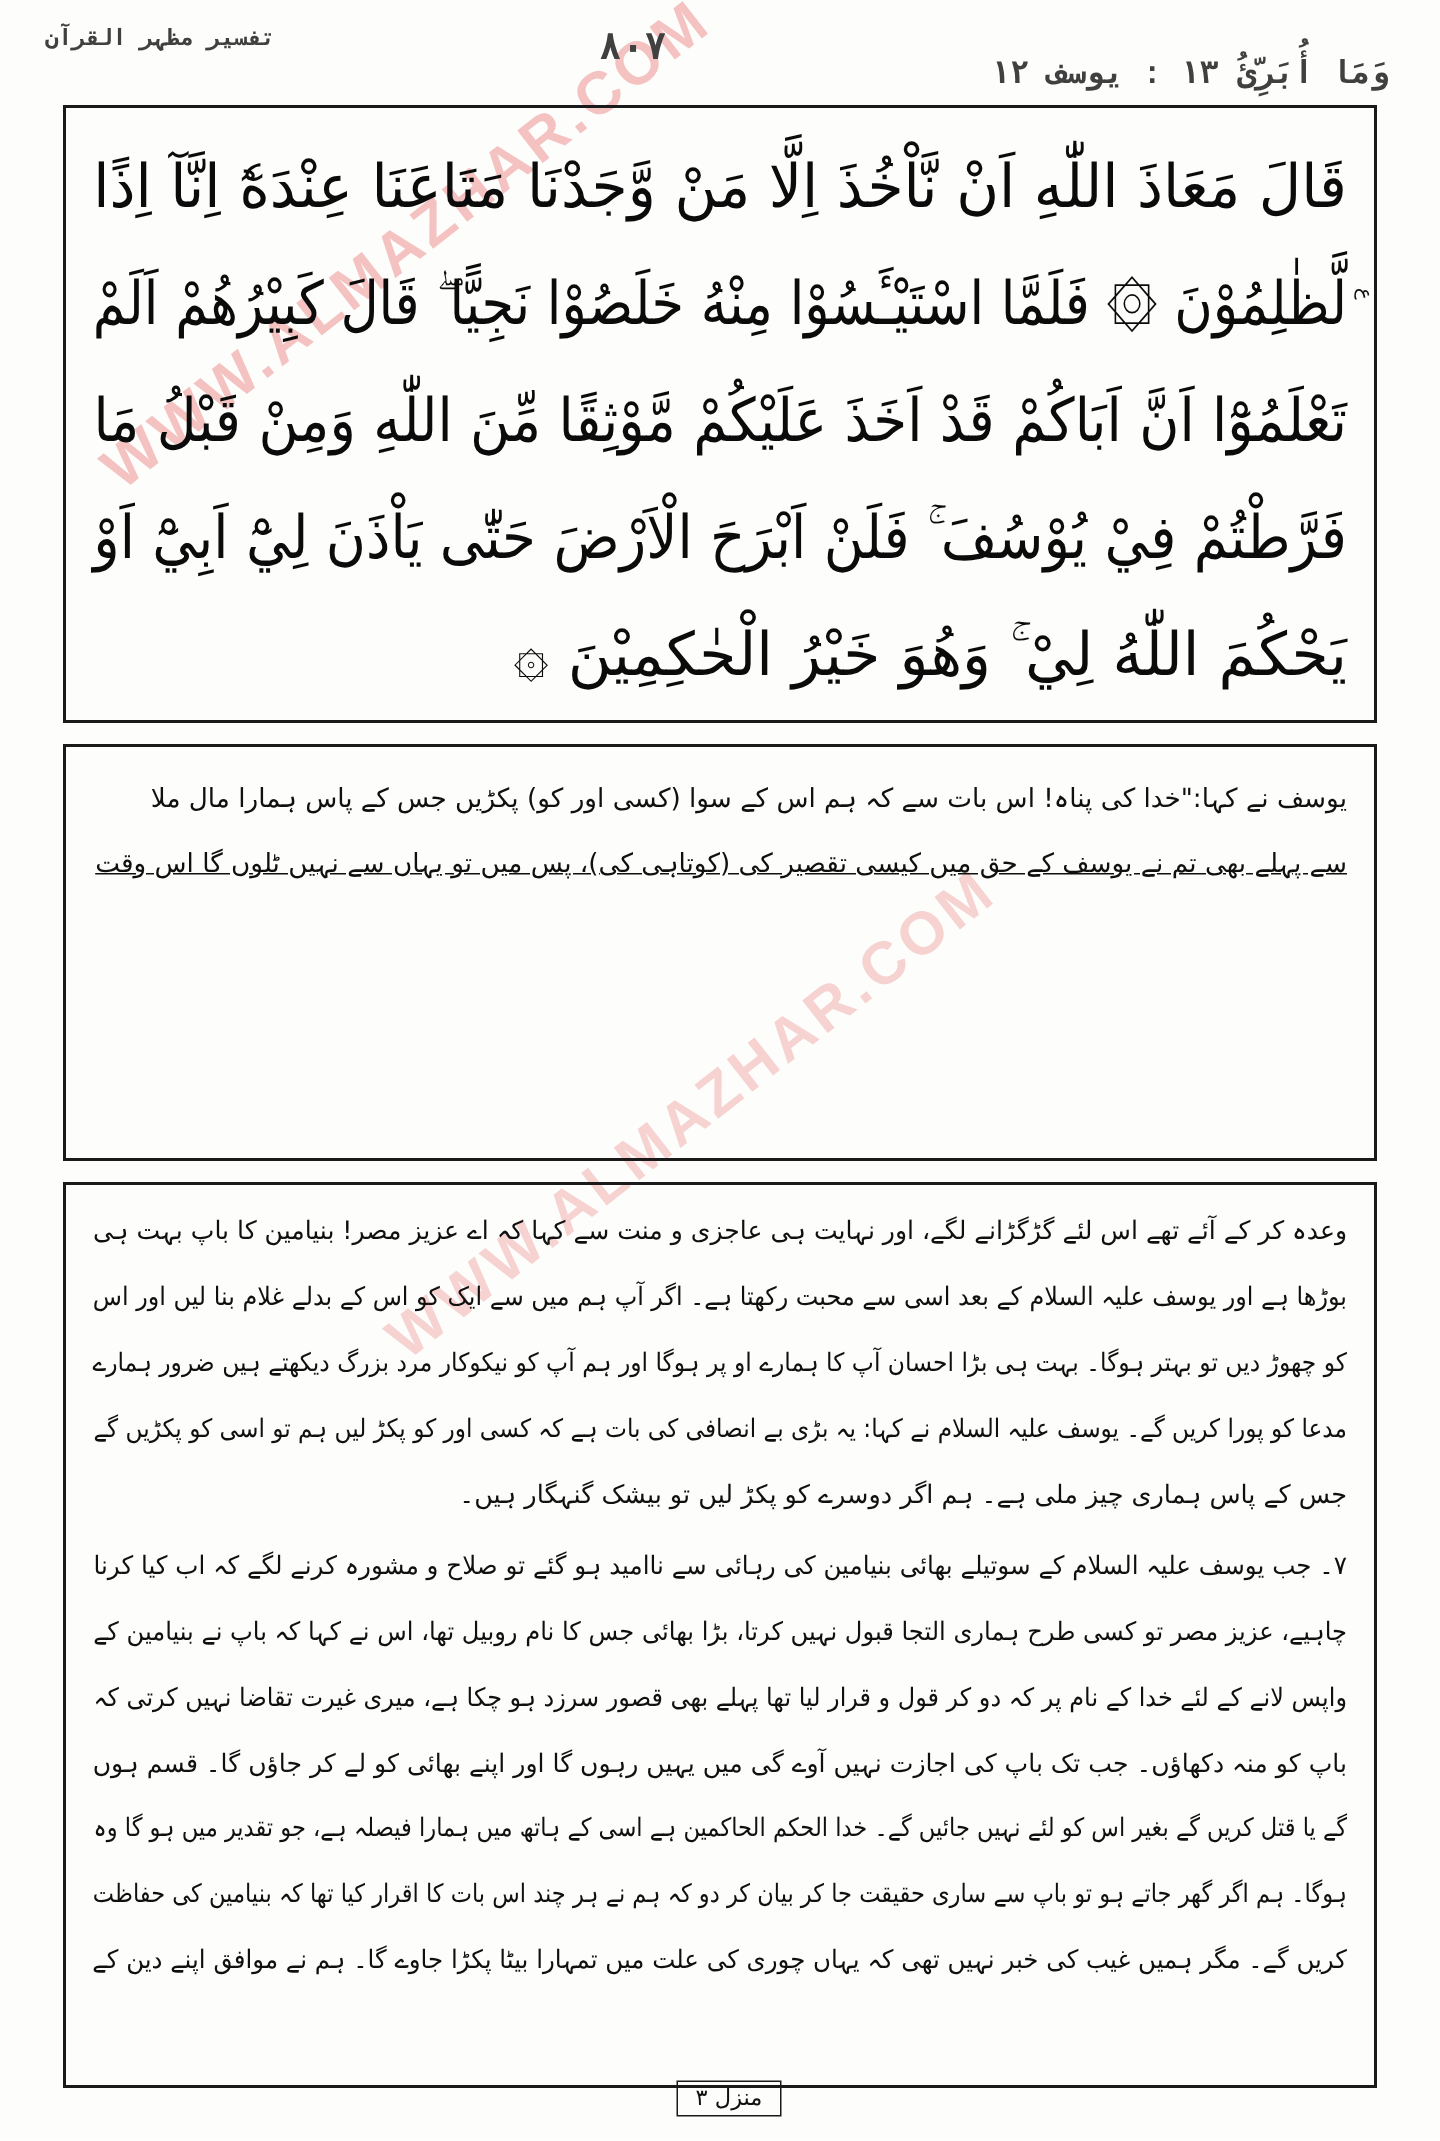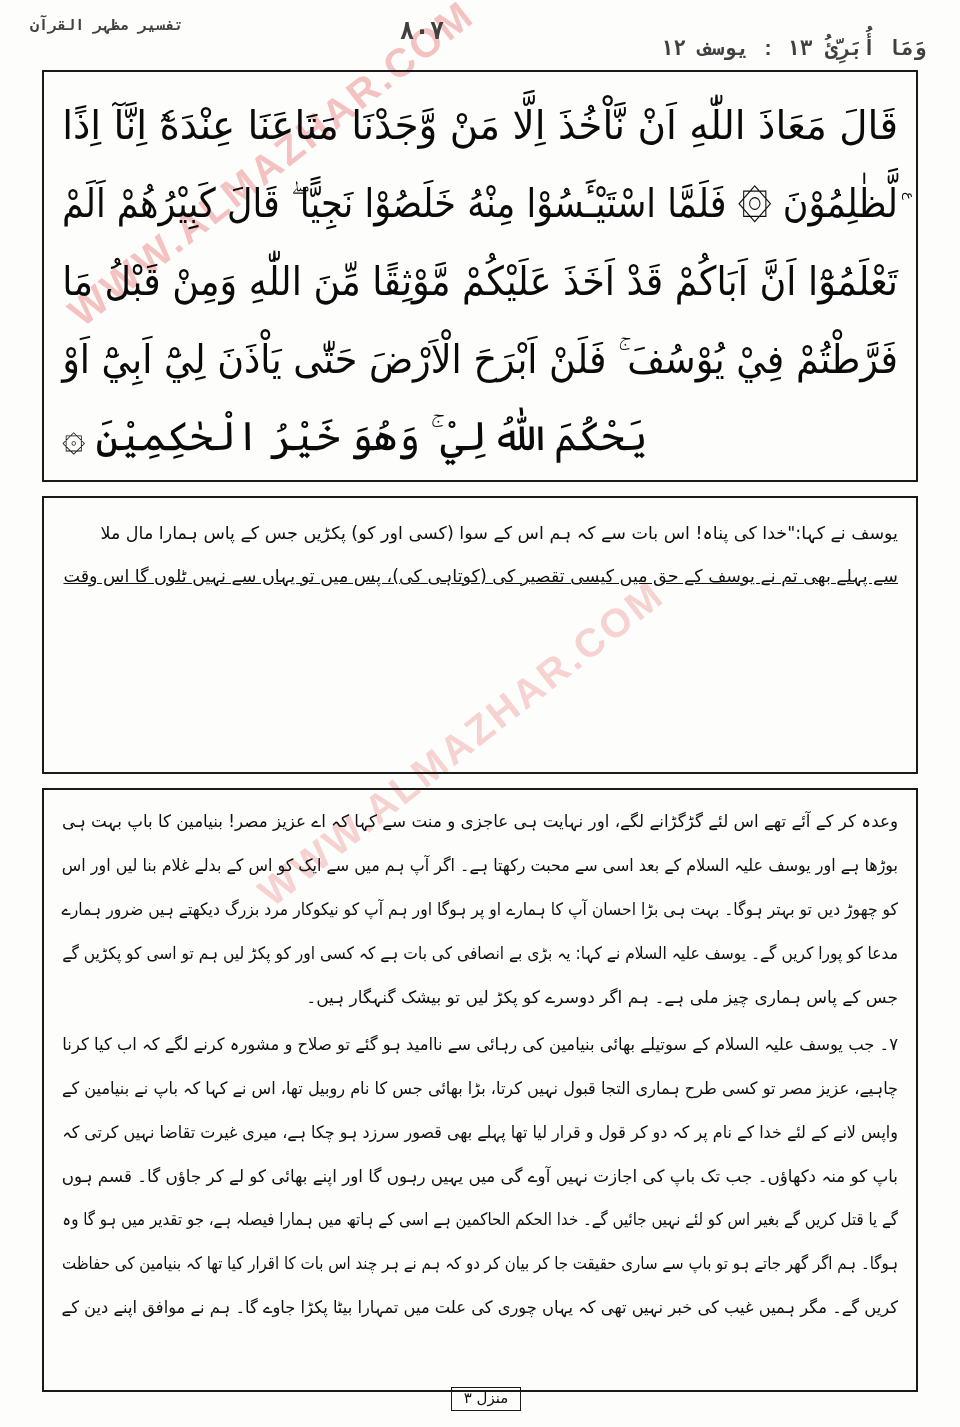--- a/index.html
+++ b/index.html
@@ -104,22 +104,21 @@
     font-family: "DejaVu Sans", sans-serif;
     font-size: 40px;
     line-height: 1.95;
     color: #0b0b0b;
     letter-spacing: 0px;
     white-space: nowrap;
     direction: rtl;
     text-align: center;
   }
   .arabic-last {
-    text-align: left;
-    font-family: Liberation Serif, serif;
+    text-align: right;
   }
 
   .side-mark {
     position: absolute;
     right: -1px;
     top: 120px;
     font-size: 13px;
     direction: rtl;
     color: #111;
     writing-mode: vertical-rl;

